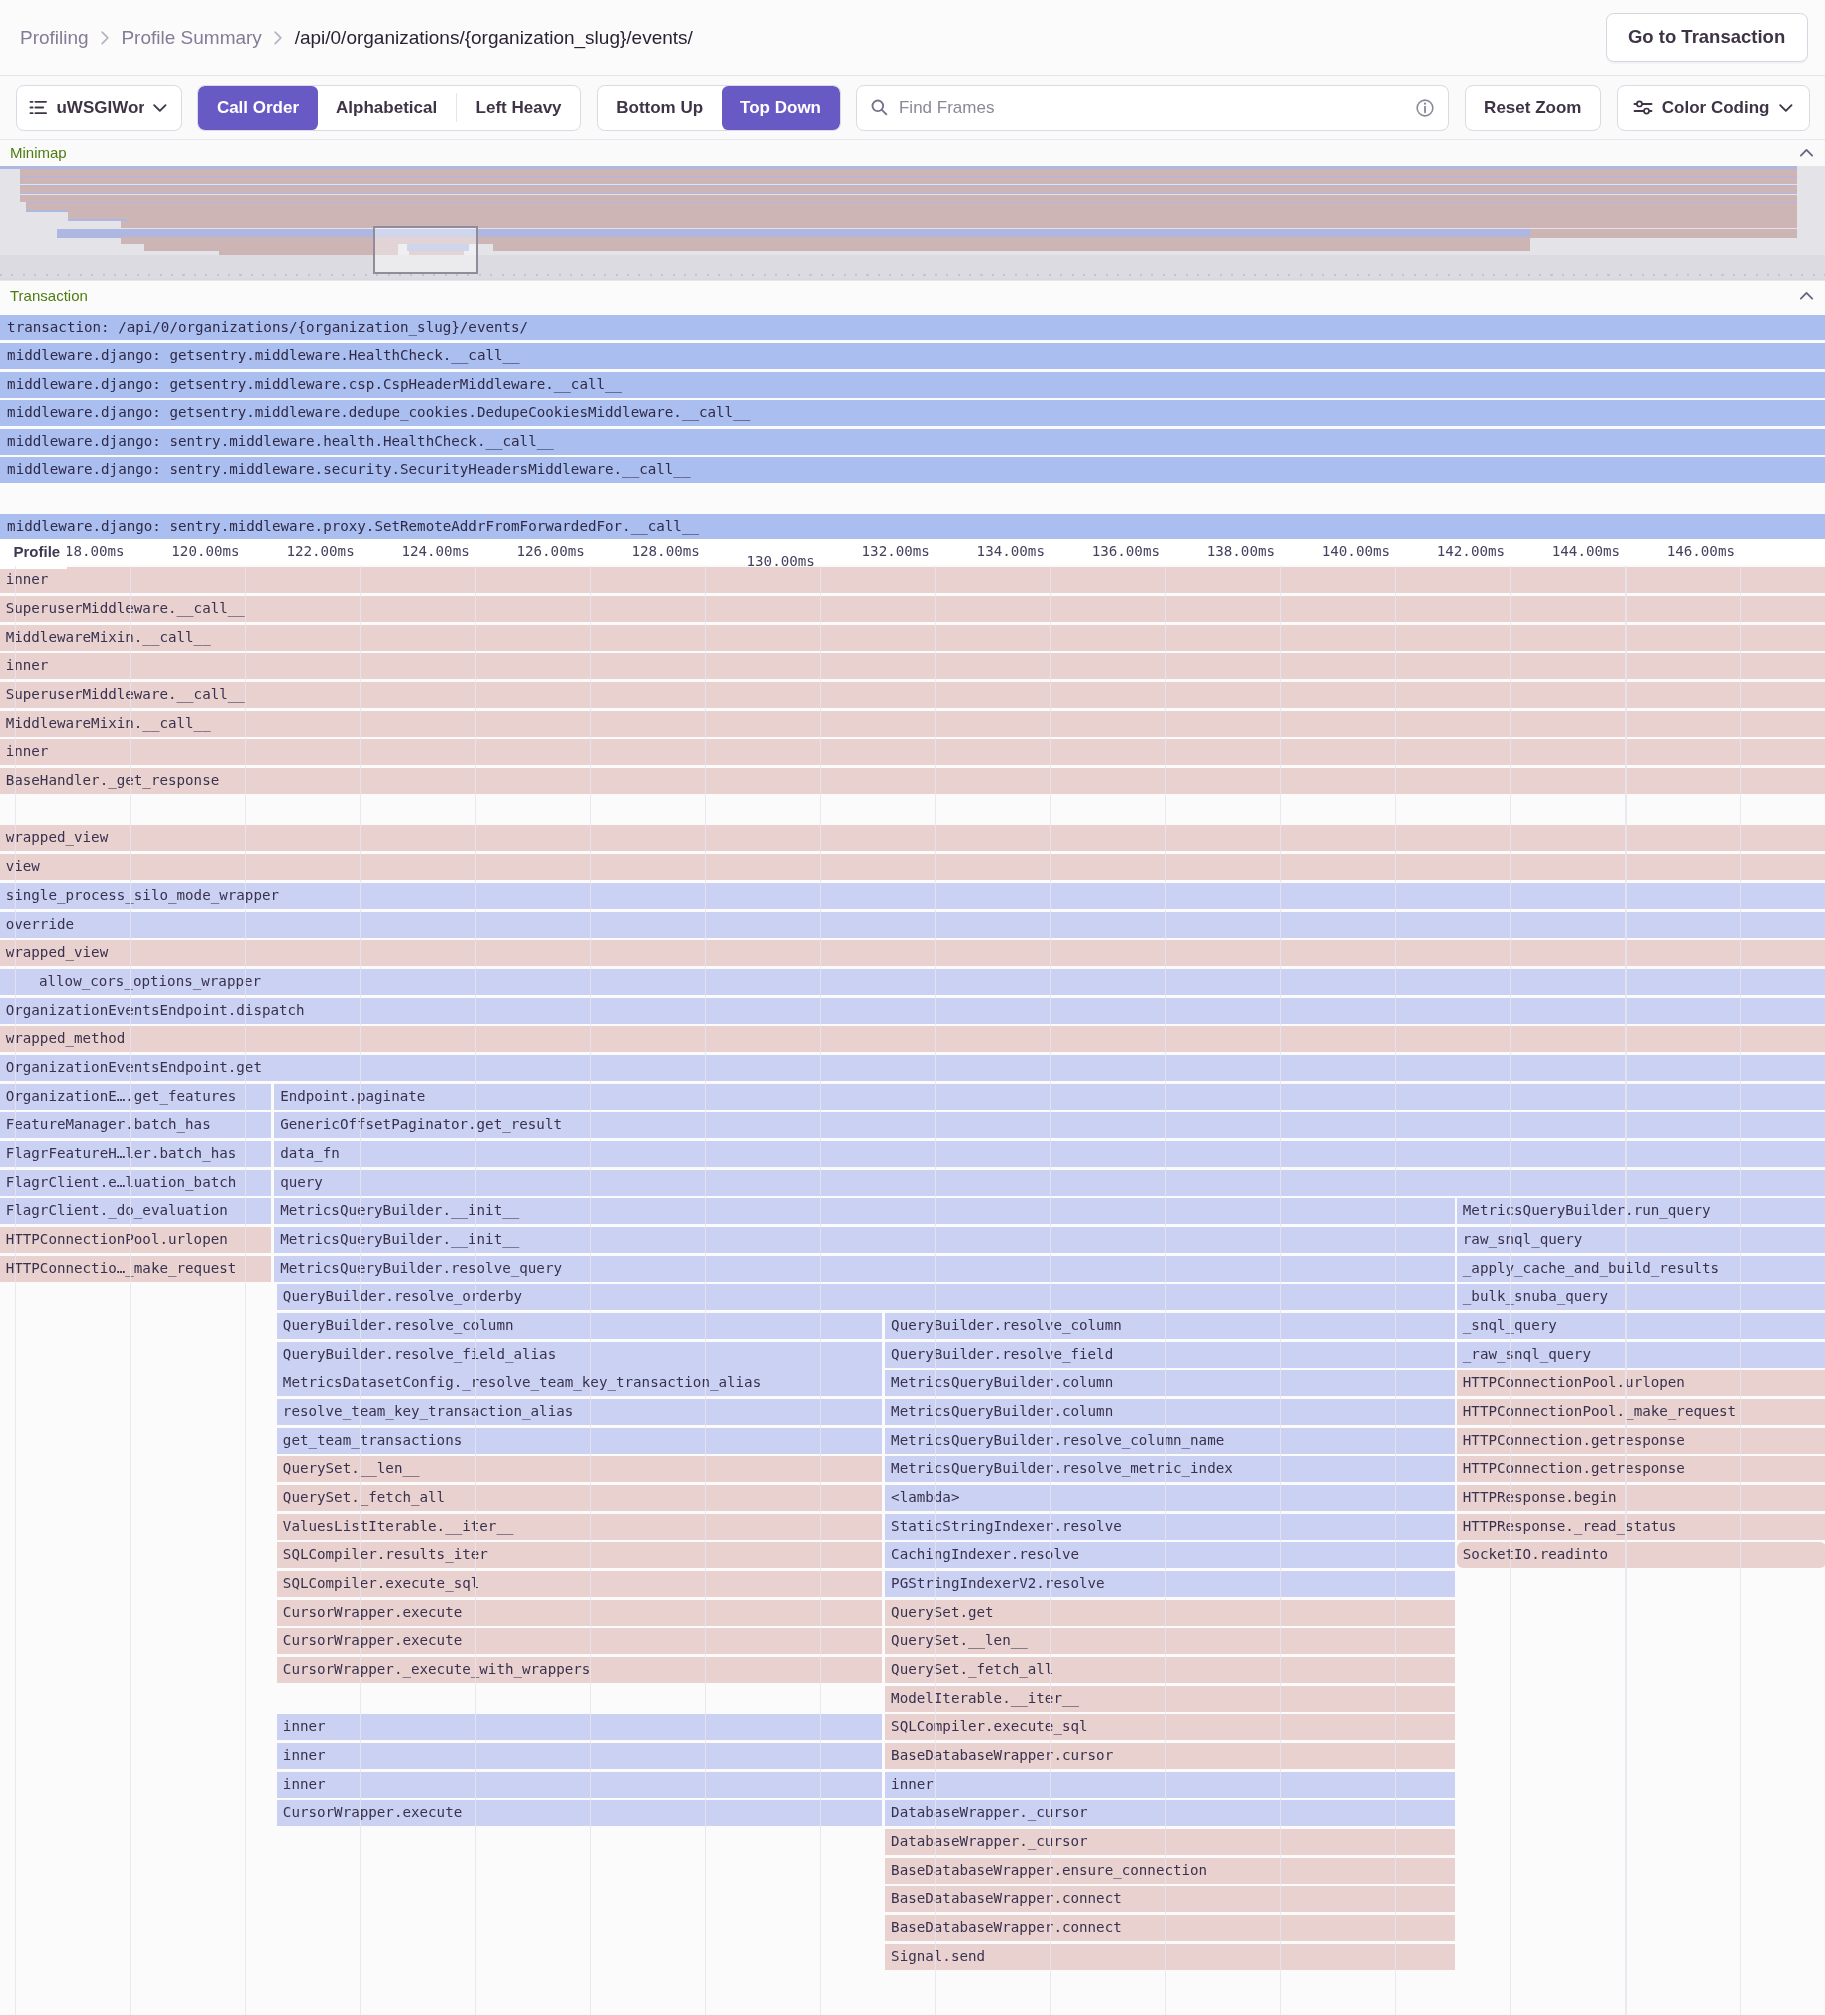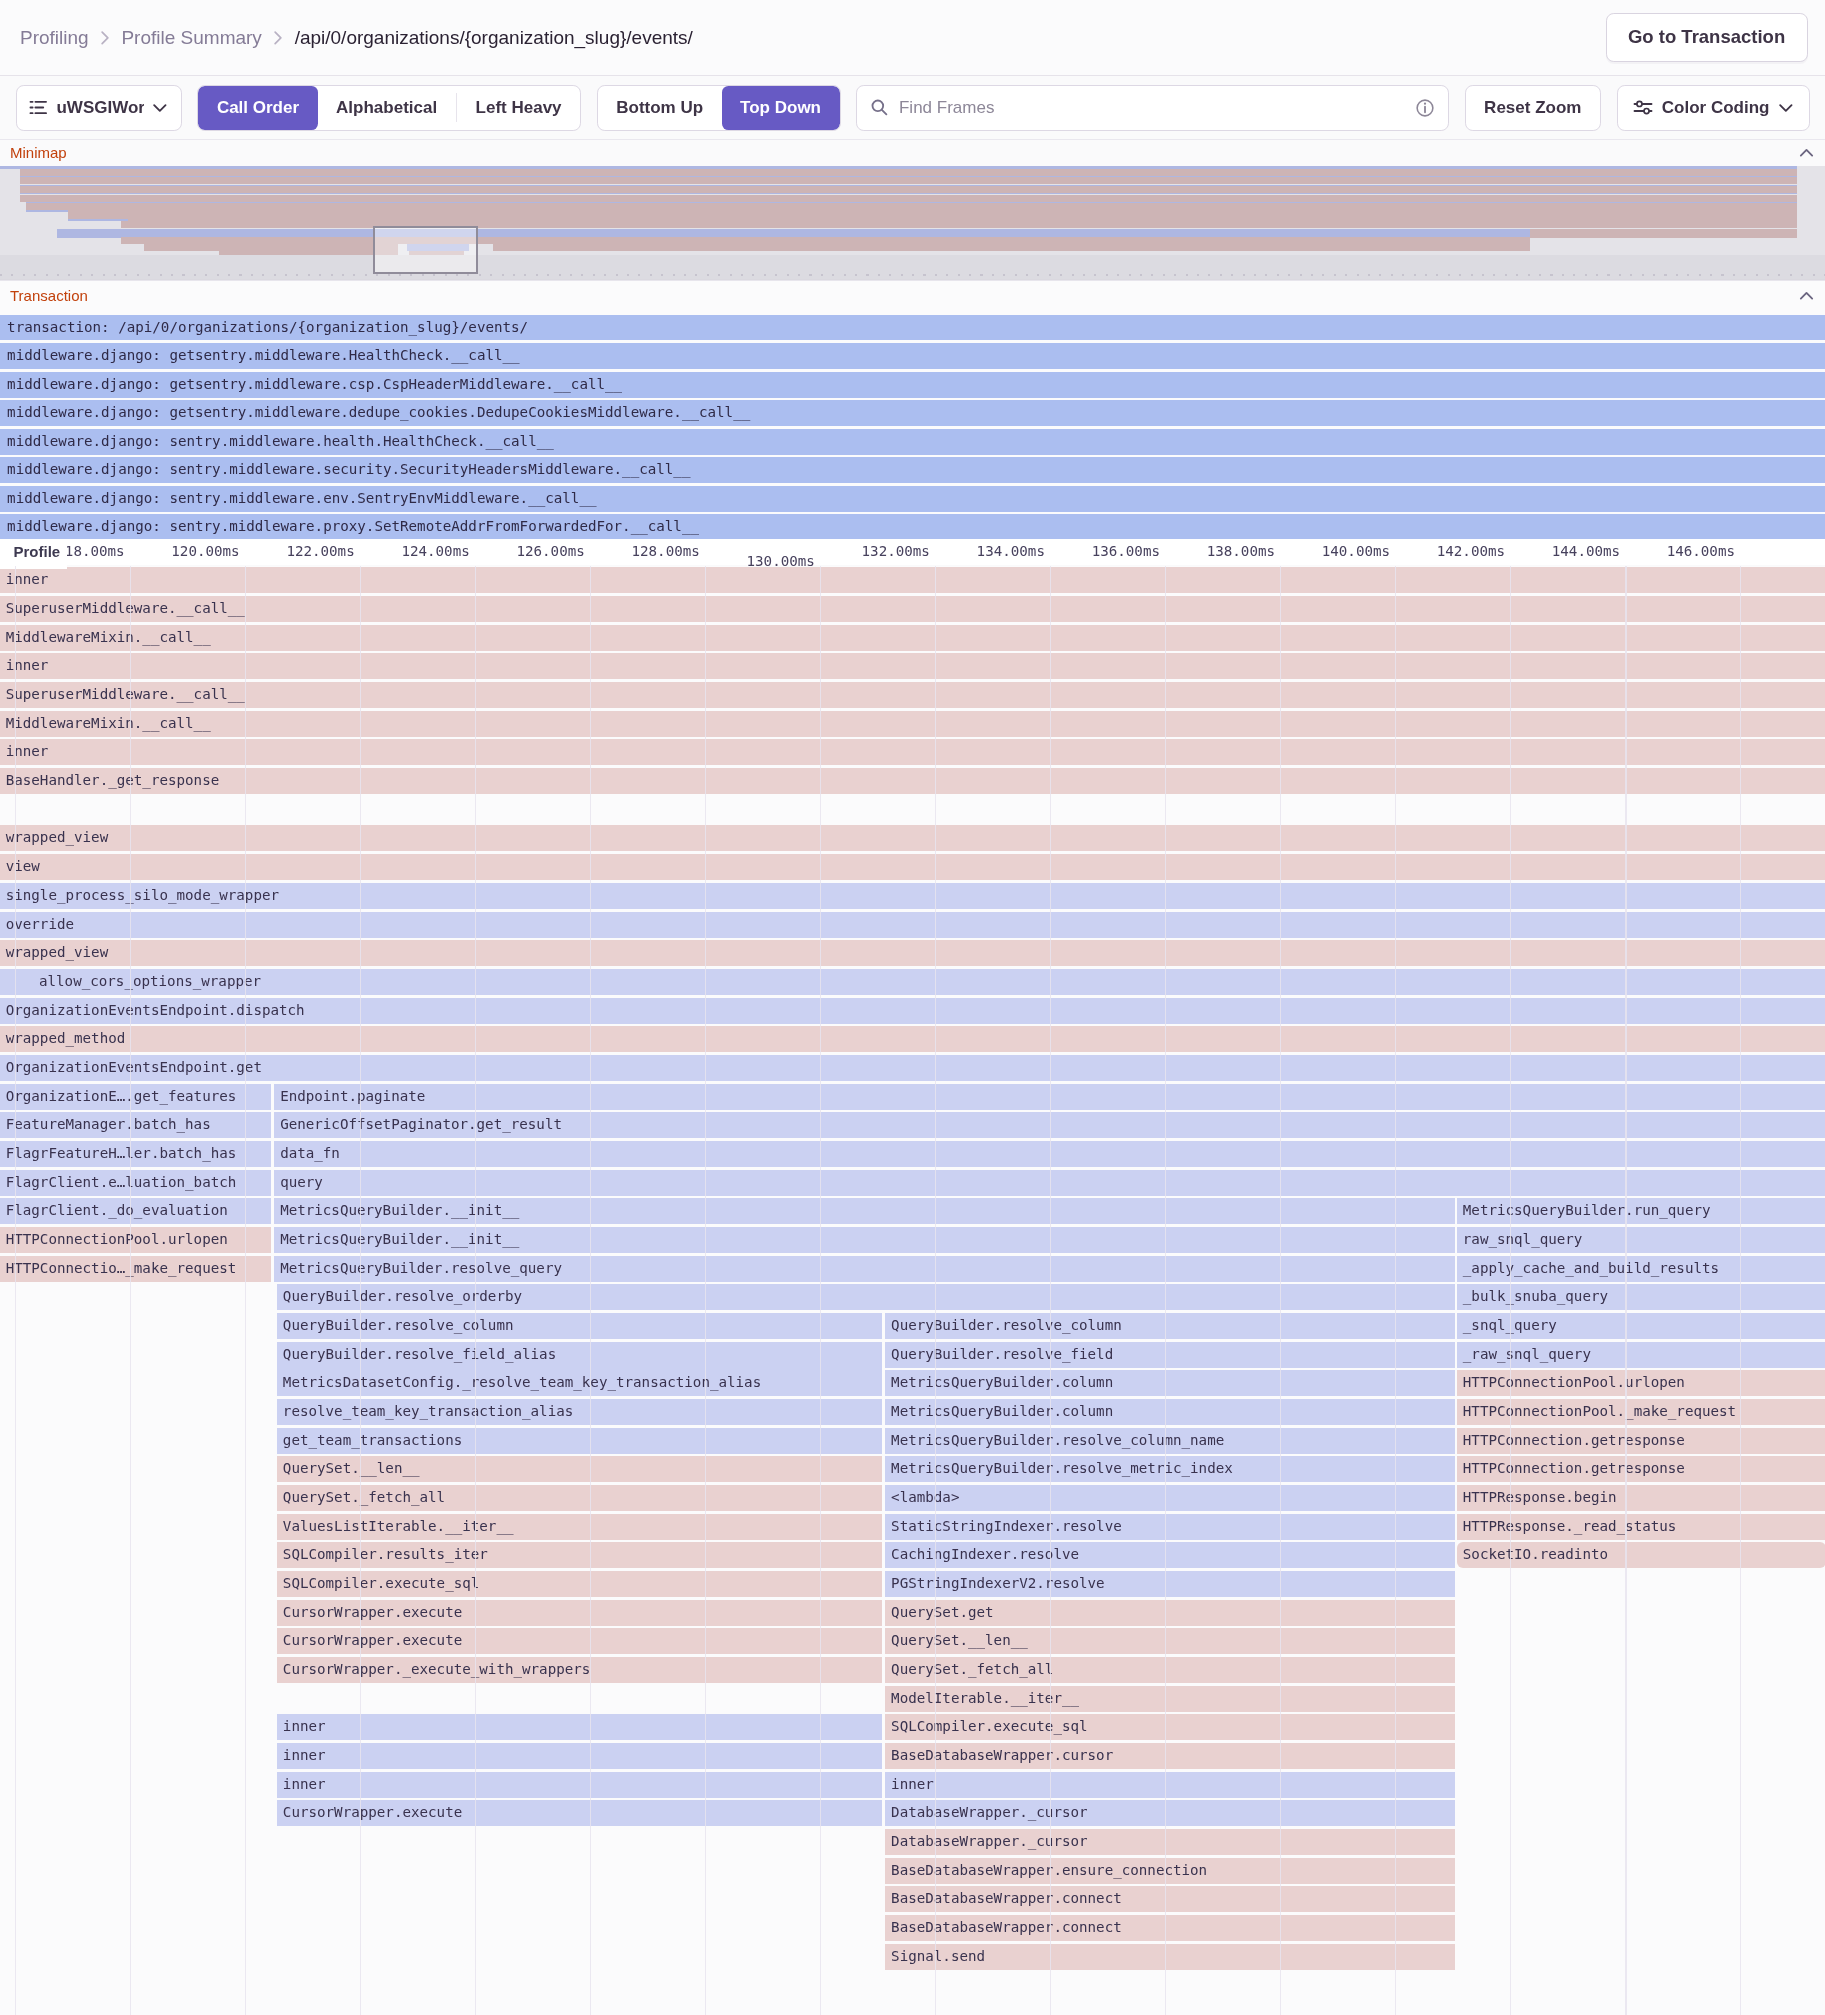--- a/index.html
+++ b/index.html
@@ -29,21 +29,21 @@
   .seg.active{background:#675ac4;color:#fff;border-radius:6.4px;}
   .seg-divider{width:1.4px;background:#e7e4ec;margin:7.1px 0;}
   #search-wrap{flex:1;height:46px;background:#fff;border:1.4px solid #ddd8e4;border-radius:7.8px;display:flex;align-items:center;
     padding:0 12.8px;gap:8.5px;box-sizing:border-box;}
   #search-input{flex:1;border:none;outline:none;font-size:17px;color:#be185d;font-family:"Liberation Sans",sans-serif;background:transparent;}
   #search-input::placeholder{color:#8d8798;}
   #reset-zoom-btn{padding:0 18.5px;}
   #color-coding-btn{padding:0 15.7px;gap:8.5px;}
   
   .sec-header{left:0;width:1826px;display:flex;align-items:center;justify-content:space-between;
-    padding:0 11.4px 0 10px;box-sizing:border-box;color:#c2410c;font-size:15px;}
+    padding:0 11.4px 0 10px;box-sizing:border-box;color:#4d7c0f;font-size:15px;}
   #mm-header{top:140px;height:25.6px;background:#fafafb;}
   #txn-header{top:280px;height:30px;background:#fbfbfc;border-top:1.4px solid #e7e5ec;}
   .chev-btn{cursor:pointer;color:#6b6580;display:flex;align-items:center;}
   
   #minimap{left:0;top:166px;width:1826px;height:114px;background:#e4e3e8;border-bottom:1.4px solid #dad8df;box-sizing:border-box;cursor:crosshair;}
   #mm-flame{left:0;top:0;width:1826px;height:89px;}
   .mm-seg{position:absolute;}
   .mc-p{background:#cdb4b5;}
   .mc-b{background:#aeb7e2;}
   #mm-strip{left:0;top:89px;width:1826px;height:23.5px;background:#dcdbe1;}
@@ -212,21 +212,20 @@
       </svg>
   </span>
 </div>
 <div id="txn-rows" class="abs">
     <div class="txn-bar" style="top: 4.7px;">transaction: /api/0/organizations/{organization_slug}/events/</div>
     <div class="txn-bar" style="top: 33px;">middleware.django: getsentry.middleware.HealthCheck.__call__</div>
     <div class="txn-bar" style="top: 62px;">middleware.django: getsentry.middleware.csp.CspHeaderMiddleware.__call__</div>
     <div class="txn-bar" style="top: 90px;">middleware.django: getsentry.middleware.dedupe_cookies.DedupeCookiesMiddleware.__call__</div>
     <div class="txn-bar" style="top: 119px;">middleware.django: sentry.middleware.health.HealthCheck.__call__</div>
     <div class="txn-bar" style="top: 147px;">middleware.django: sentry.middleware.security.SecurityHeadersMiddleware.__call__</div>
-    <div class="txn-bar" style="top: 176px;">middleware.django: sentry.middleware.env.SentryEnvMiddleware.__call__</div>
     <div class="txn-bar" style="top: 204px;">middleware.django: sentry.middleware.proxy.SetRemoteAddrFromForwardedFor.__call__</div>
   </div>
 
 <div id="axis" class="abs">
   <span id="profile-chip">Profile</span>
   <div id="axis-ticks">
       <span class="tick-label" style="left: calc(7.1% - 5px);">118.00ms</span>
       <span class="tick-label" style="left: calc(13.4% - 5px);">120.00ms</span>
       <span class="tick-label" style="left: calc(19.7% - 5px);">122.00ms</span>
       <span class="tick-label" style="left: calc(26% - 5px);">124.00ms</span>

